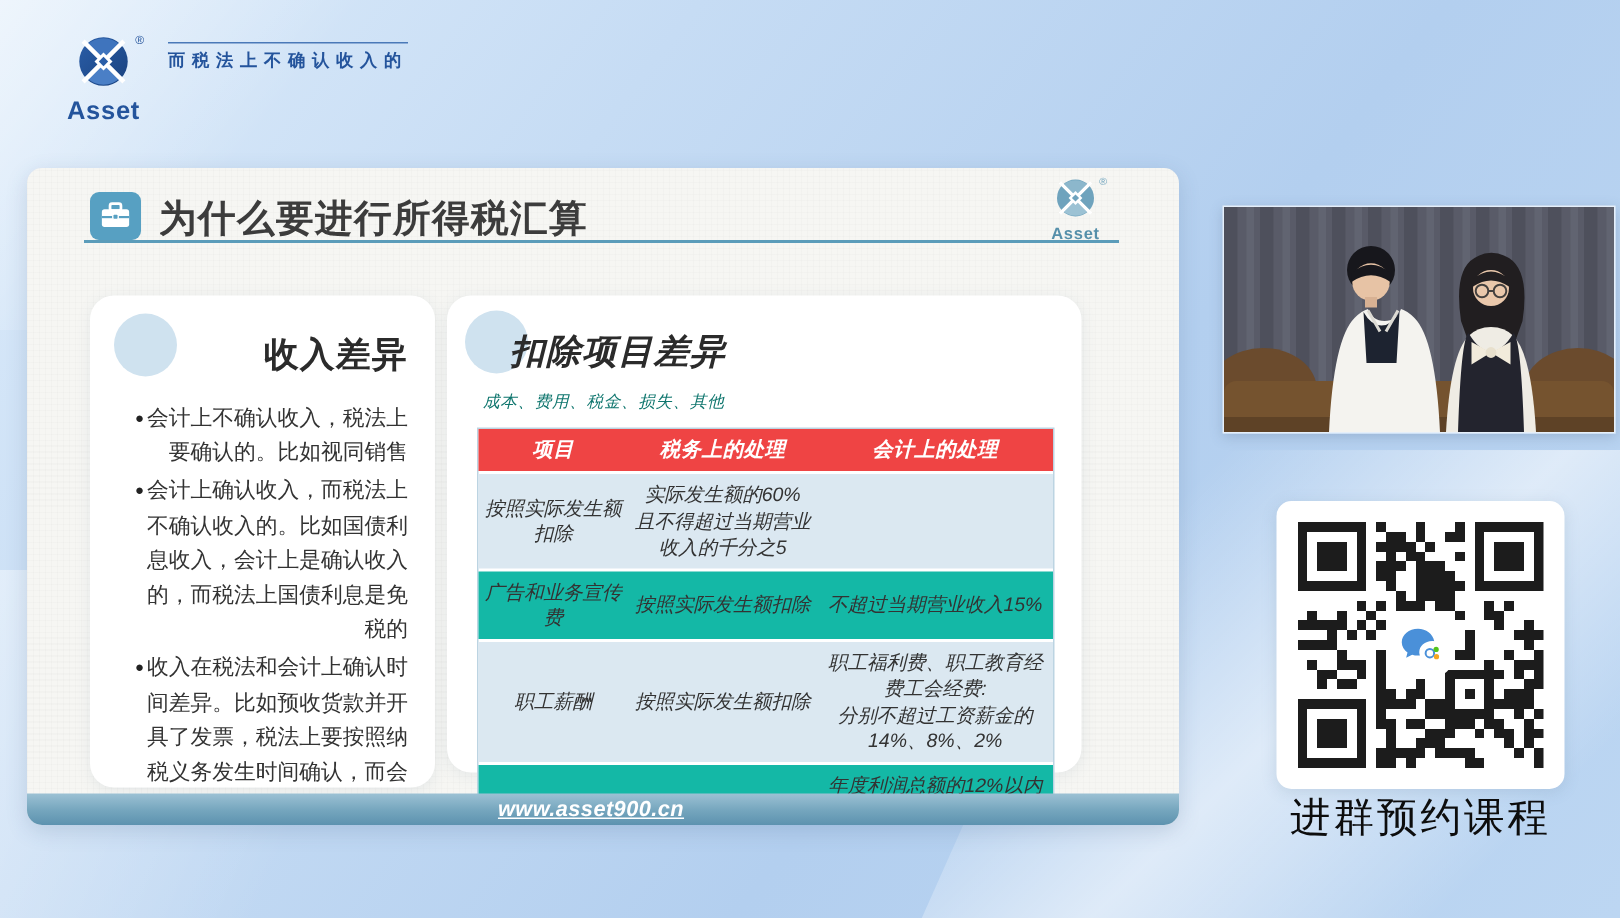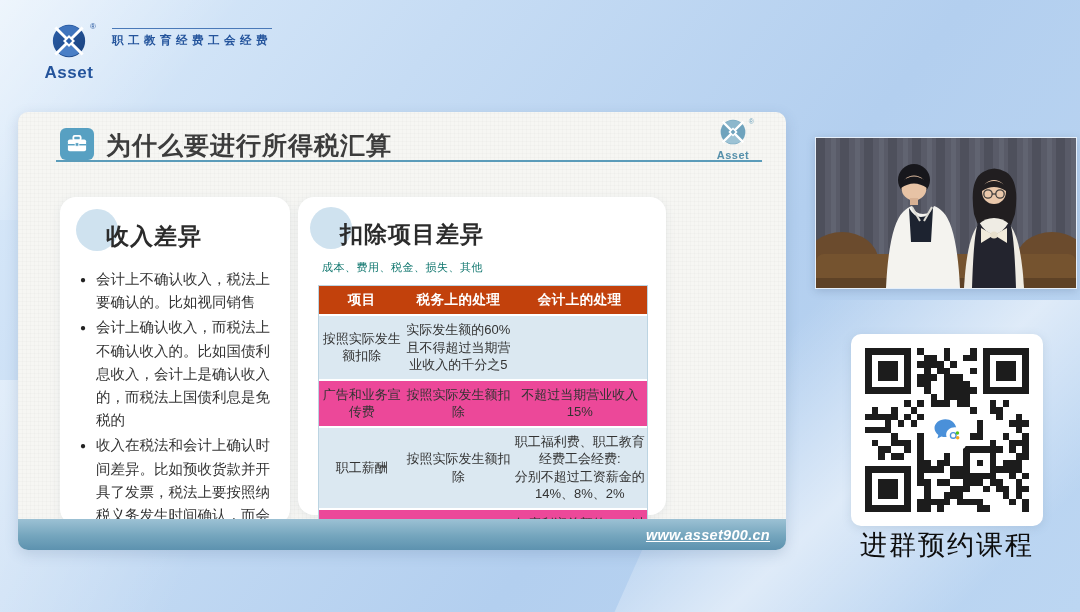--- a/index.html
+++ b/index.html
@@ -31,58 +31,58 @@
     font-family:"Liberation Serif","DejaVu Serif",serif; }
   .brand-rule { height:1px; background:#4a79b8; margin:4px 0 4px 0; }
   .brand-tagline { font-size:11.5px; color:#24549c; letter-spacing:4.5px; font-weight:bold; }
 
   
   .slide { position:absolute; left:18px; top:112px; width:768px; height:438px;
     background:#f6f6f3; border-radius:10px; overflow:hidden;
     box-shadow:0 4px 14px rgba(60,90,130,.18);
     background-image:repeating-linear-gradient(0deg,rgba(0,0,0,.015) 0 1px,transparent 1px 4px),
                      repeating-linear-gradient(90deg,rgba(0,0,0,.015) 0 1px,transparent 1px 4px); }
-  .slide-title-row { position:absolute; left:0; top:0; right:0; height:50px; }
+  .slide-title-row { position:absolute; left:0; top:0; right:16px; height:50px; }
   .title-icon { position:absolute; left:42px; top:16px; width:34px; height:32px;
     background:#57a0c2; border-radius:6px; display:flex; align-items:center; justify-content:center; }
   .slide-title { position:absolute; left:88px; top:17px; font-size:25px; font-weight:bold; color:#3c3c3c; letter-spacing:1px; }
   .title-underline { position:absolute; left:38px; right:24px; top:48px; height:2px; background:#5b9cba; }
   .slide-logo { position:absolute; right:30px; top:7px; width:46px; text-align:center; }
   .slide-logo .reg { position:absolute; right:2px; top:-1px; font-size:7px; color:#6fa3bd; }
   .slide-logo-asset { font-size:11px; font-weight:bold; color:#558faa; letter-spacing:.5px; }
 
   .card { position:absolute; top:85px; background:#ffffff; border-radius:16px;
     box-shadow:0 2px 10px rgba(90,120,150,.10); }
-  .card-left  { left:42px;  width:230px; height:328px; padding:14px 18px 0 20px; }
-  .card-right { left:280px; width:368px; height:318px; padding:12px 14px 0 16px; }
+  .card-left  { left:42px;  width:230px; height:328px; padding:14px 18px 0 20px;text-align:right; }
+  .card-right { left:280px; width:423px; height:318px; padding:12px 14px 0 16px;font-style:italic; }
 
   .panel-heading { position:relative; padding:10px 0 0 26px; font-size:23px; font-weight:bold; color:#2b2b2b; letter-spacing:1px; }
   .heading-circle { position:absolute; left:-4px; top:-2px; width:42px; height:42px; border-radius:50%; background:#cfe2ef; z-index:0; }
   .panel-heading span { position:relative; z-index:1; }
 
   .bullets { margin-top:16px; }
   .bullet { display:flex; font-size:14.5px; line-height:1.6; color:#333; margin-bottom:2px; }
   .bullet .dot { flex:0 0 16px; font-size:10px; padding-top:4px; color:#222; }
 
   .panel-subtitle { margin:10px 0 10px 8px; font-size:11px; color:#0f766e; letter-spacing:.5px; }
 
   .tbl { margin:0 4px; border:1px solid #bcd4e2; background:#ffffff; }
-  .t-head { display:grid; grid-template-columns:26% 33% 41%; background:#c2410c; }
+  .t-head { display:grid; grid-template-columns:26% 33% 41%; background:#ef4444; }
   .t-head div { color:#fff; font-size:13.5px; font-weight:bold; text-align:center; padding:5px 2px; letter-spacing:.5px; }
   .t-row { display:grid; grid-template-columns:26% 33% 41%; margin-top:2px; }
   .t-row.alt { background:#dbe8f1; }
-  .t-row.plain { background:#ec4899; }
+  .t-row.plain { background:#14b8a6; }
   .t-row > div { display:flex; flex-direction:column; align-items:center; justify-content:center;
     text-align:center; font-size:13px; color:#333; padding:5px 2px; line-height:1.35; }
   .tax-cell span { display:block; font-size:13px; }
 
-  .slide-footer { position:absolute; left:0; right:0; bottom:0; height:31px;
+  .slide-footer { position:absolute; left:0; right:0; bottom:0; height:21px;
     background:linear-gradient(#97bdd1,#npmcolor 50%,#5d92af);
     background:linear-gradient(#9cc1d4 0%,#74a5bd 55%,#5d92af 100%);
-    display:flex; align-items:center; justify-content:flex-end; padding-right:16px; }
+    display:flex; align-items:center; justify-content:center; padding-right:16px; }
   .footer-url { color:#ffffff; font-size:14.5px; font-weight:bold; font-style:italic;
     text-decoration:underline; letter-spacing:.3px; }
 
   
   .video { position:absolute; left:815px; top:137px; width:262px; height:152px;
     border:1px solid rgba(255,255,255,.65); box-shadow:0 2px 8px rgba(70,95,130,.25); }
   .video svg { display:block; }
 
   .qr-card { position:absolute; left:851px; top:334px; width:192px; height:192px;
     background:#ffffff; border-radius:10px; box-shadow:0 2px 10px rgba(90,120,150,.18);
@@ -117,21 +117,21 @@
       <path d="M20 20 L7 7 A19 19 0 0 1 33 7 Z" fill="#3f74bd"></path>
       <path d="M20 20 L33 33 A19 19 0 0 1 7 33 Z" fill="#4a7fc6"></path>
       <path d="M4 4 L36 36 M36 4 L4 36" stroke="#ffffff" stroke-width="3.4"></path>
       <rect x="15" y="15" width="10" height="10" fill="#ffffff" transform="rotate(45 20 20)"></rect>
       <rect x="17.4" y="17.4" width="5.2" height="5.2" fill="#2a5ea8" transform="rotate(45 20 20)"></rect>
     </svg>
     <div class="brand-asset">Asset</div>
   </div>
   <div class="brand-right">
     <div class="brand-rule"></div>
-    <div class="brand-tagline">职工教育经费工会经费</div>
+    <div class="brand-tagline">而税法上不确认收入的</div>
   </div>
 </div>
 
 <div class="slide">
   <div class="slide-title-row">
     <div class="title-icon">
       <svg width="22" height="20" viewBox="0 0 24 22">
         <rect x="2" y="6" width="20" height="13" rx="2" fill="#ffffff"></rect>
         <rect x="8" y="2" width="8" height="5" rx="1.5" fill="none" stroke="#ffffff" stroke-width="2"></rect>
         <rect x="2" y="11" width="20" height="1.6" fill="#57a0c2"></rect>

